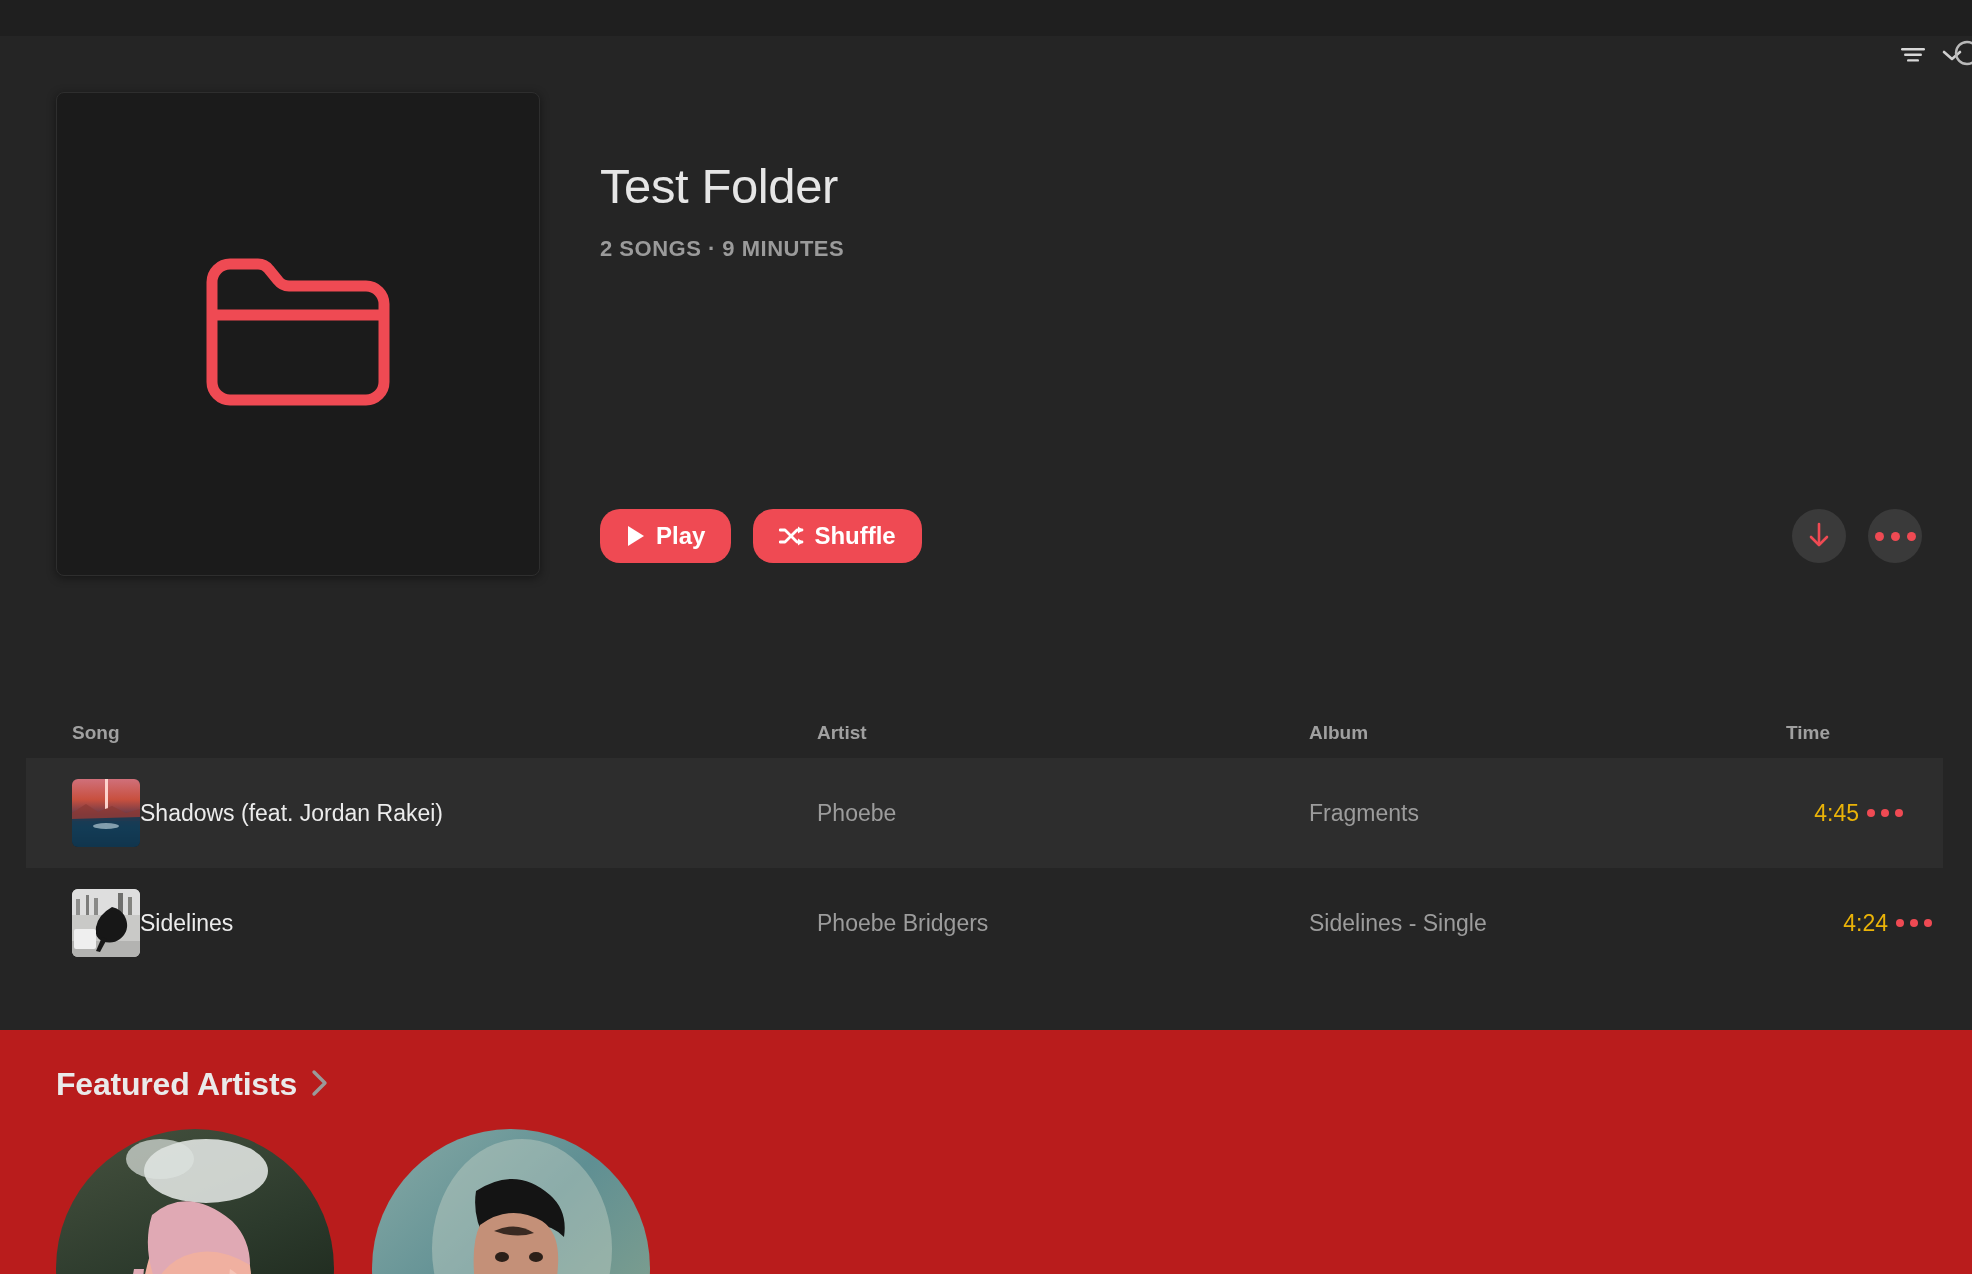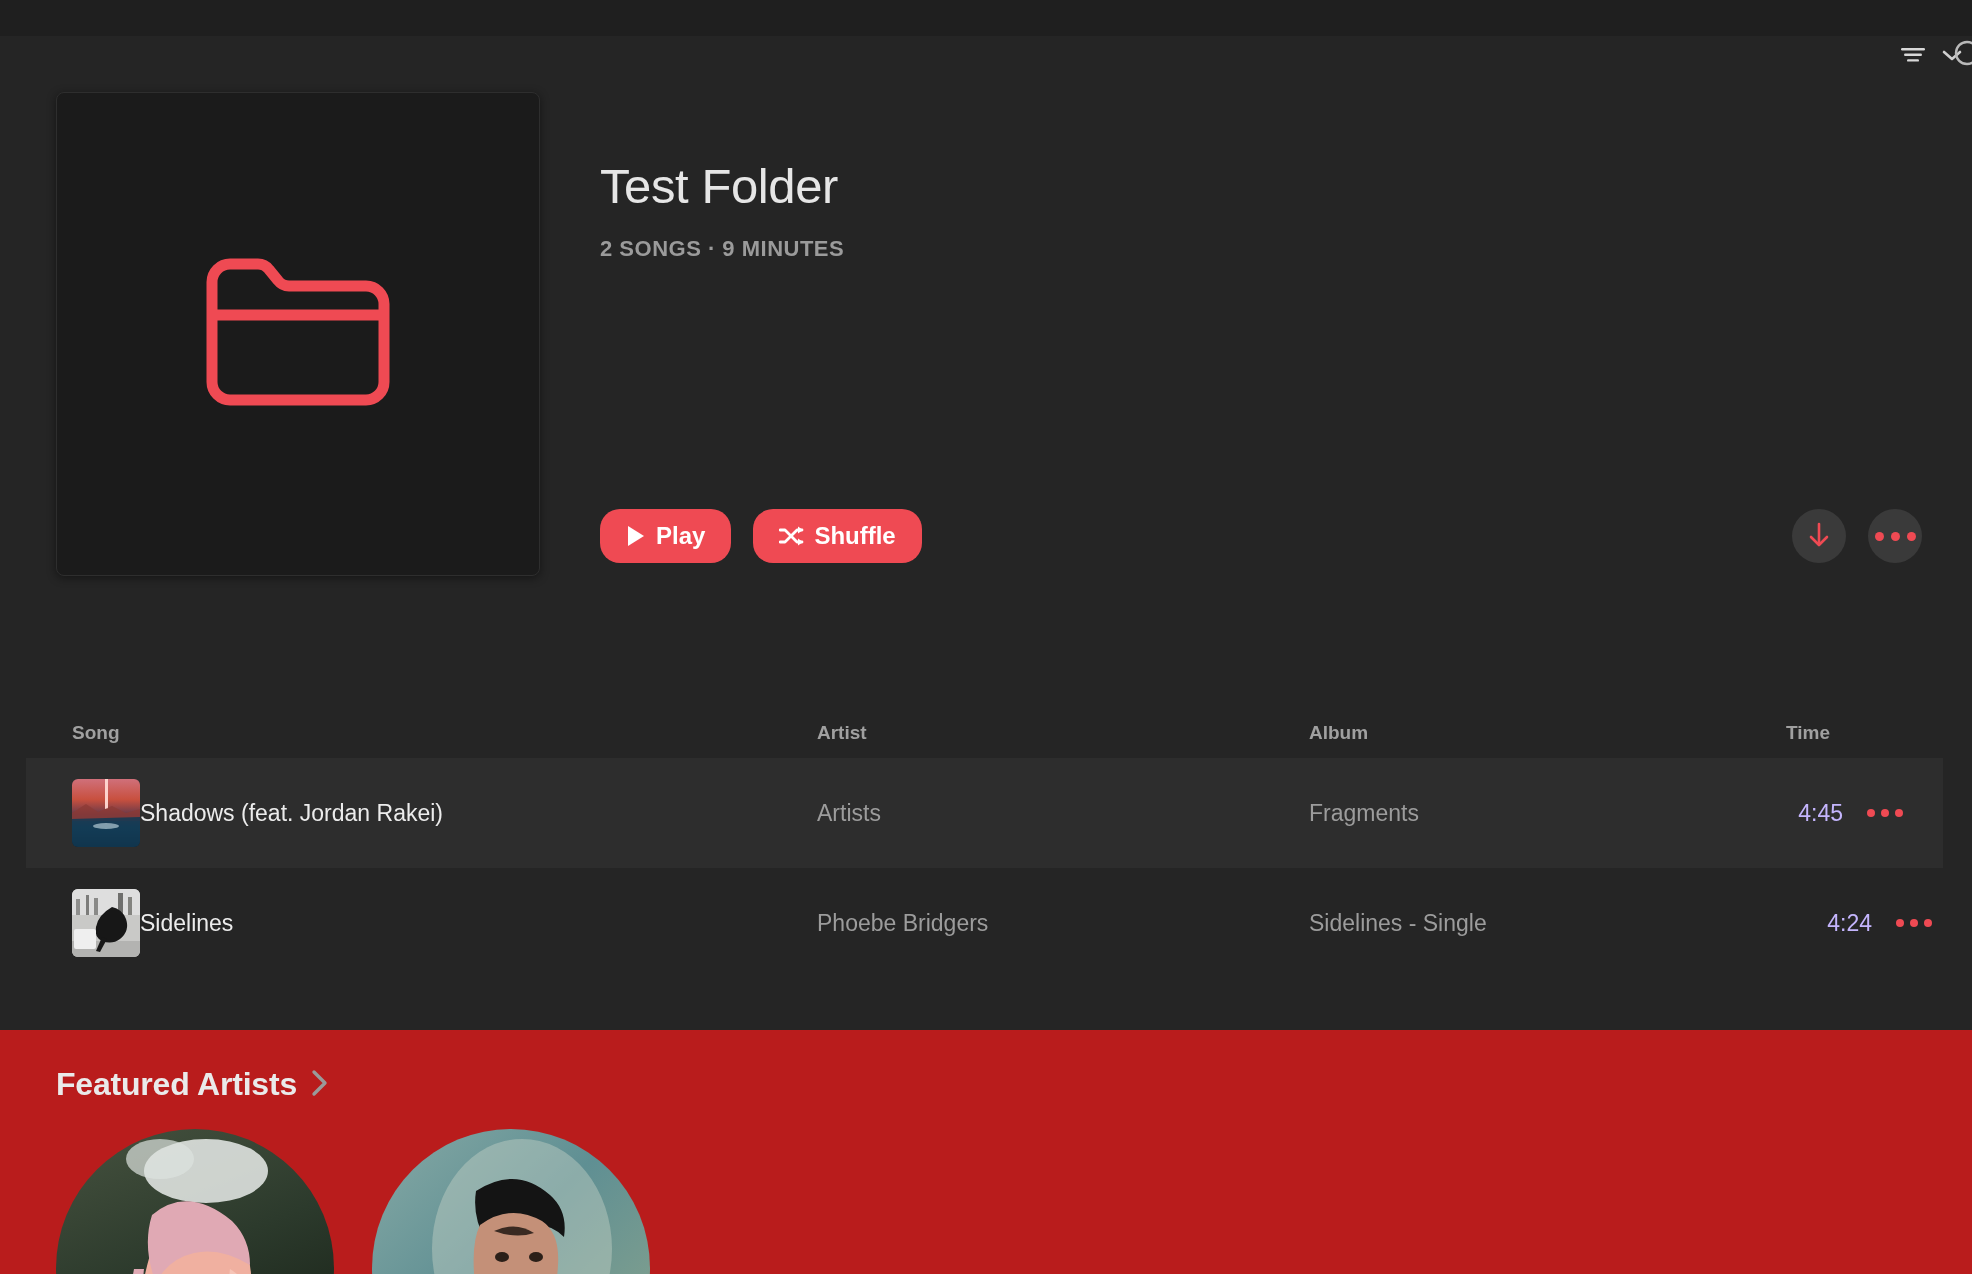--- a/index.html
+++ b/index.html
@@ -191,22 +191,22 @@
     background: #333;
   }
   .thumb svg { display: block; width: 68px; height: 68px; }
   .song-title { color: #ececec; }
   .cell-muted { color: #9c9c9c; }
   .time-cell {
     flex: 1;
     display: flex;
     align-items: center;
     justify-content: flex-end;
-    gap: 24px;
-    color: #c4b5fd;
+    gap: 8px;
+    color: #eab308;
   }
   .row-dots { display: flex; gap: 6px; }
   .row-dots i {
     width: 8px; height: 8px; border-radius: 50%;
     background: #ef4a53; display: block;
   }
 
   
   .featured {
     position: absolute;
@@ -354,21 +354,21 @@
             </defs>
             <rect width="68" height="68" fill="url(#fragArt)"></rect>
             <rect x="33" y="0" width="3" height="30" fill="#ffd9d3" opacity=".95"></rect>
             <path d="M0 34 L14 25 L26 33 L40 27 L54 34 L68 30 L68 42 L0 42 Z" fill="#8c3a34" opacity=".75"></path>
             <path d="M0 40 L68 38 L68 68 L0 68 Z" fill="#123a54" opacity=".85"></path>
             <ellipse cx="34" cy="47" rx="13" ry="3" fill="#dff0f6" opacity=".55"></ellipse>
           </svg>
         </span>
         <span class="song-title">Shadows (feat. Jordan Rakei)</span>
       </div>
-      <div class="col-artist cell-muted">Artists</div>
+      <div class="col-artist cell-muted">Phoebe</div>
       <div class="col-album cell-muted">Fragments</div>
       <div class="time-cell">
         <span>4:45</span>
         <span class="row-dots">
           <i></i>
             <i></i>
             <i></i>
         </span>
       </div>
     </div>

